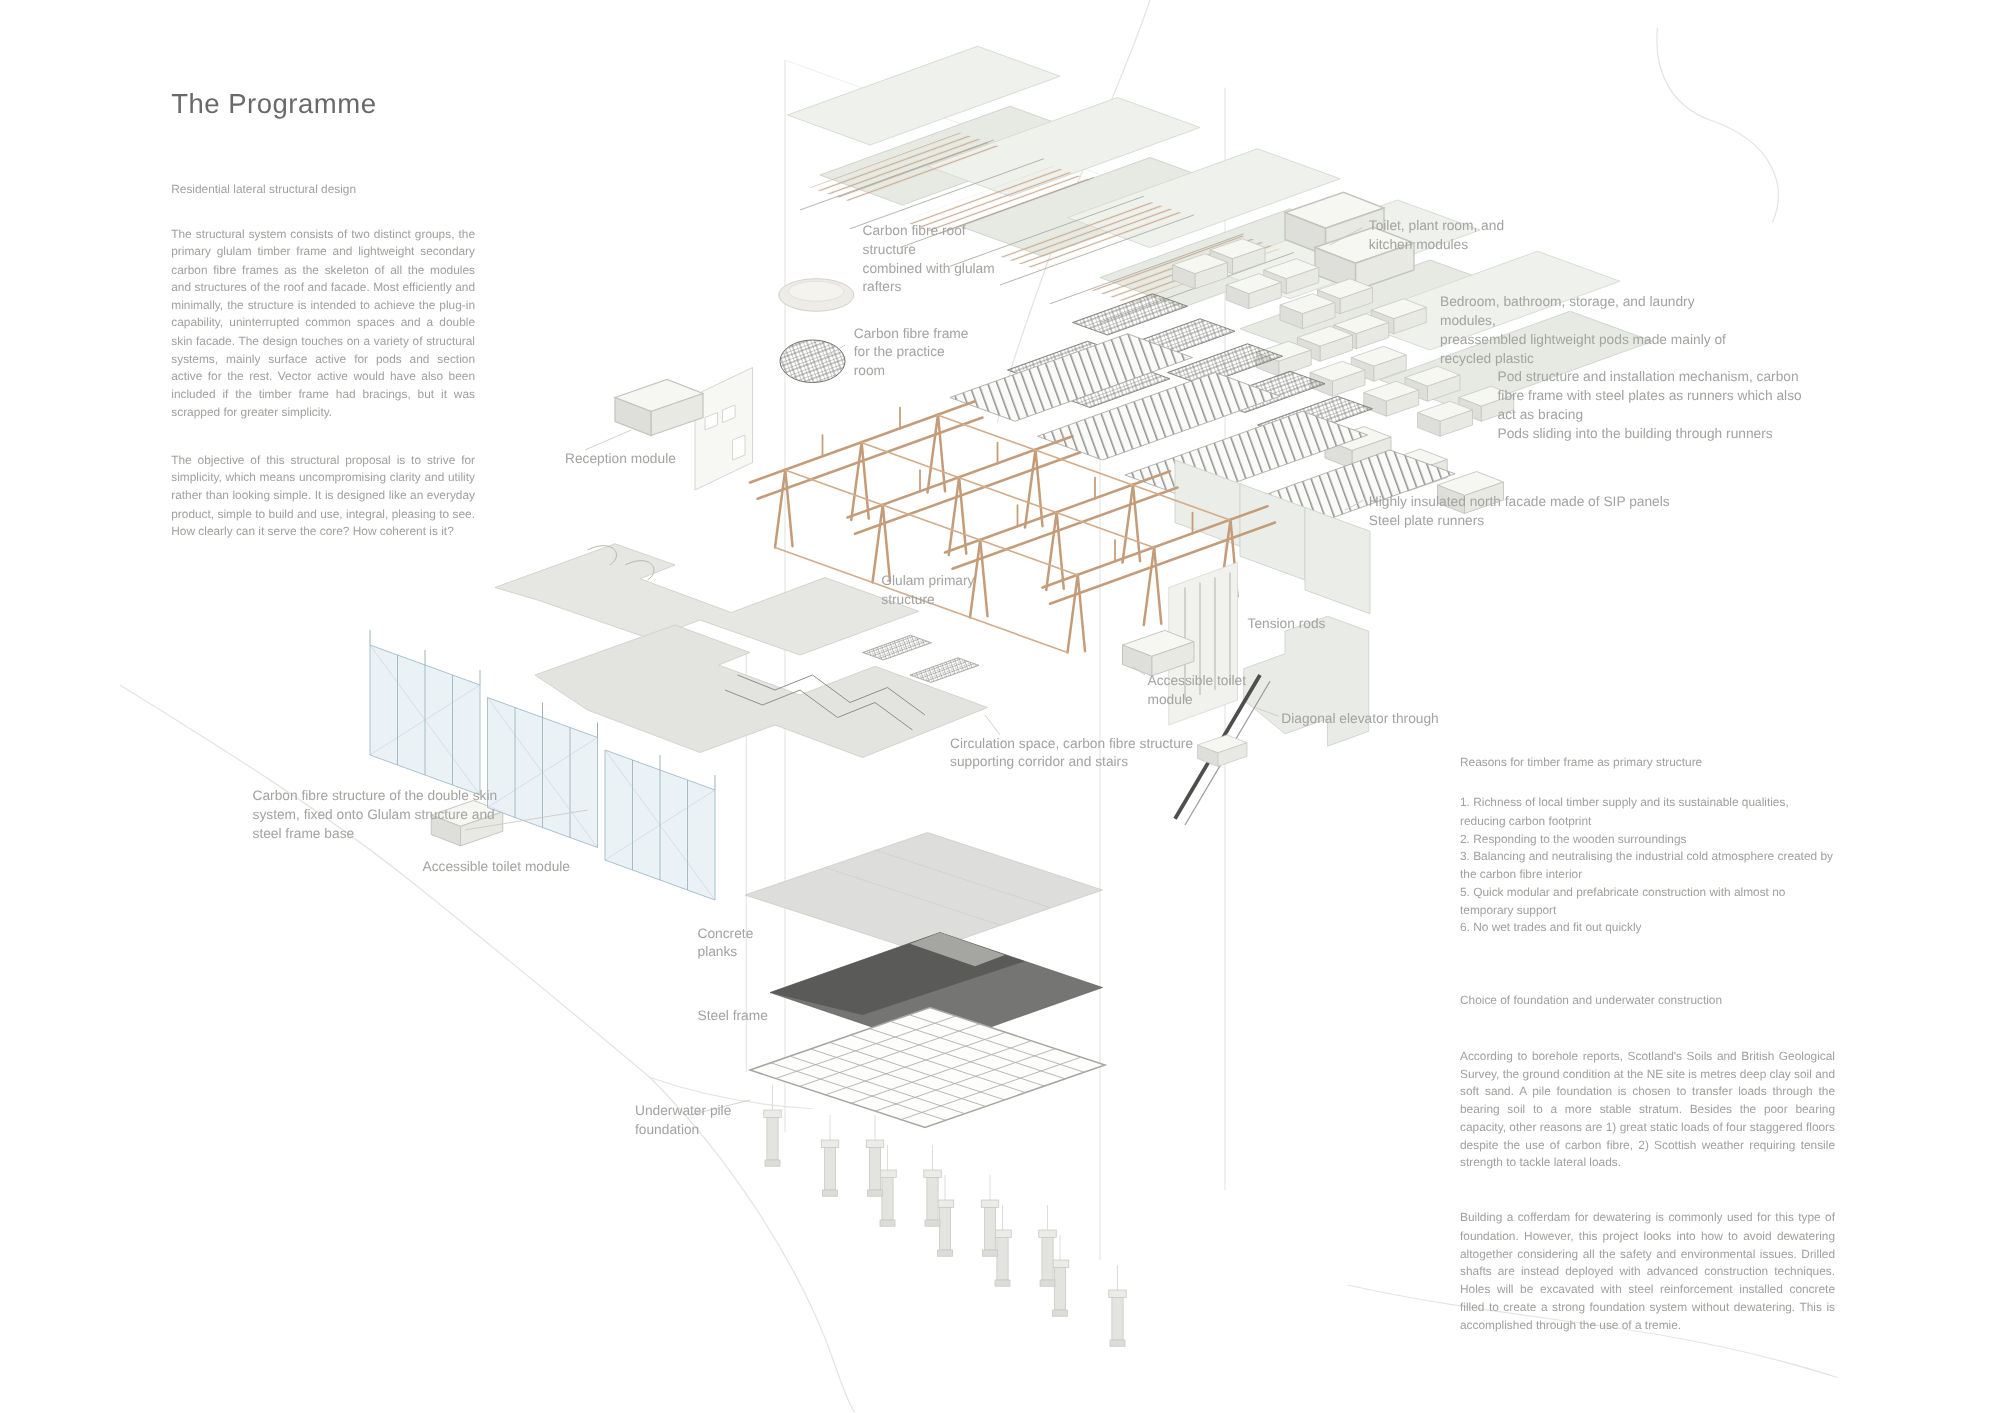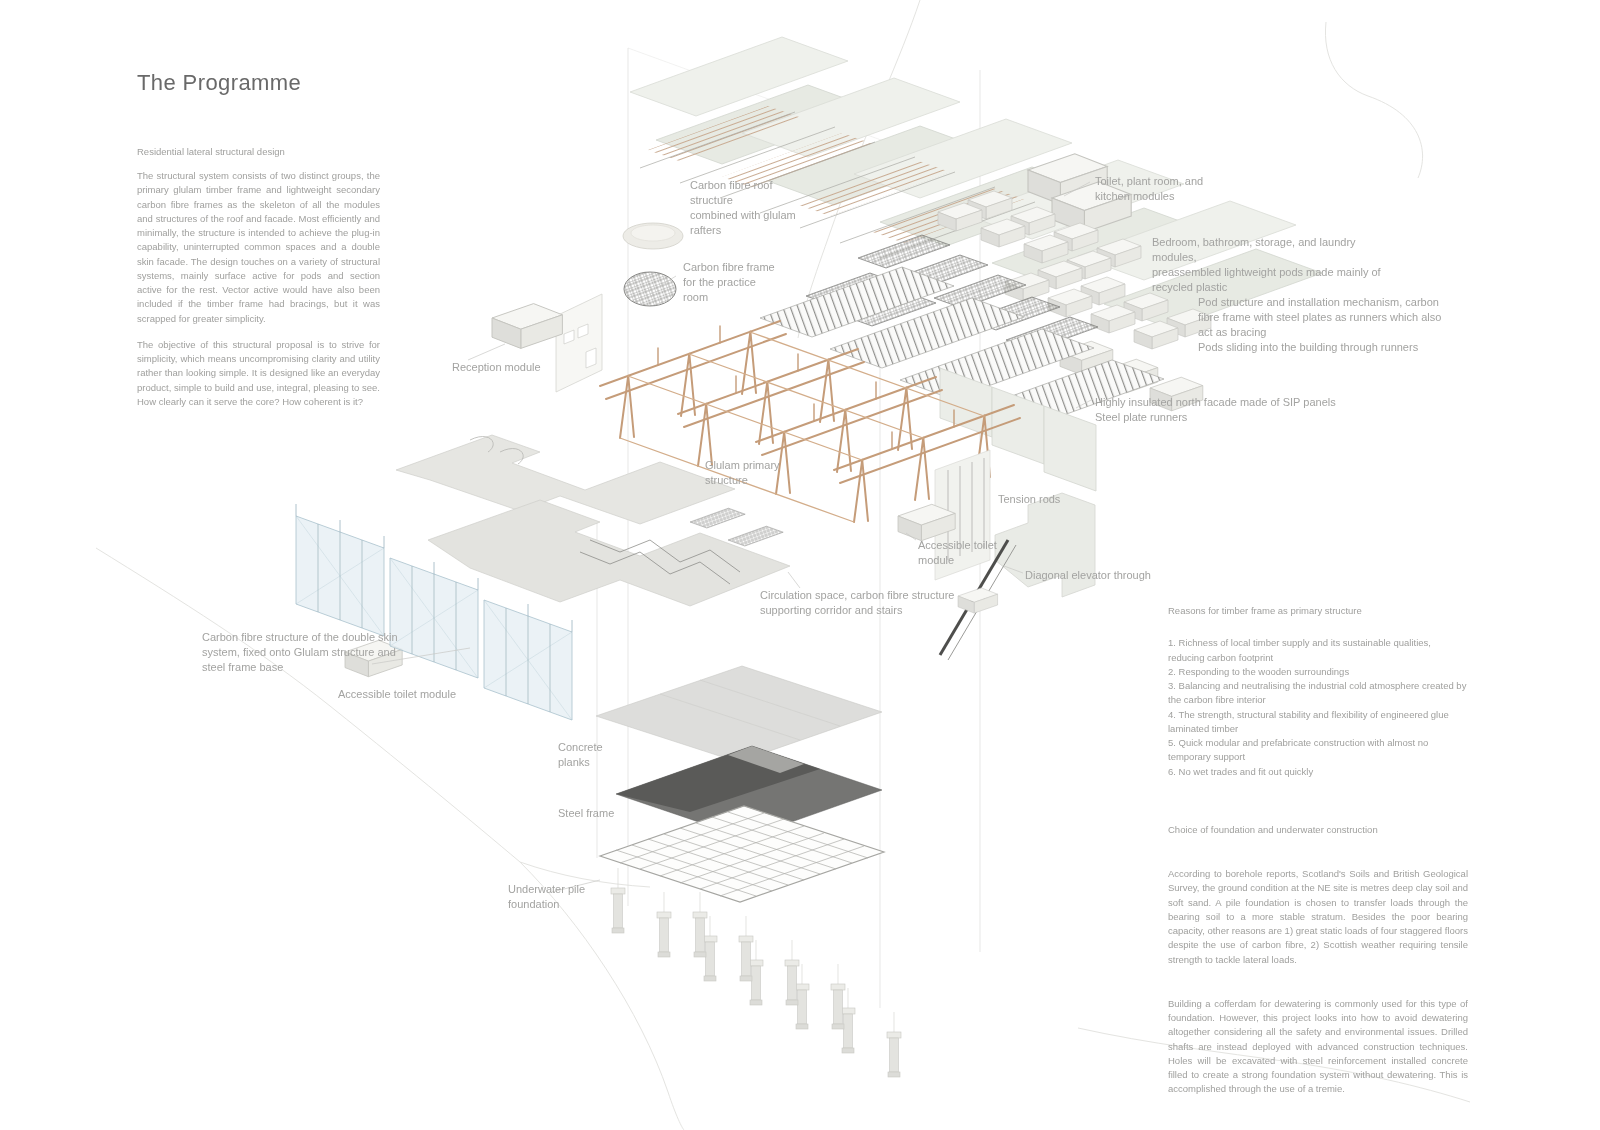--- a/index.html
+++ b/index.html
@@ -2,21 +2,21 @@
 <html><head>
 <meta charset="utf-8">
 <style>
   html,body{margin:0;padding:0;background:#fff;}
   #board{position:relative;width:1600px;height:1130px;background:#ffffff;overflow:hidden;
          font-family:"Liberation Sans","DejaVu Sans",sans-serif;}
   #scene{position:absolute;left:0;top:0;width:1600px;height:1130px;}
   .left-col{position:absolute;left:137px;top:70px;width:243px;color:#9a9a98;}
   .title{font-size:22px;color:#696969;letter-spacing:.4px;}
   .subtitle{font-size:9.5px;margin-top:50px;color:#a0a09e;}
-  .para{font-size:9.5px;line-height:1.5;text-align:justify;margin-top:12px;color:#a0a09e;}
+  .para{font-size:9.5px;line-height:1.5;text-align:justify;margin-top:24px;color:#a0a09e;}
   .right-col{position:absolute;left:1168px;top:604px;width:300px;color:#a0a09e;font-size:9.5px;line-height:1.5;}
   .rc-head{margin-bottom:18px;}
   .rc-list div{margin:0;}
   .rc-block{margin-top:44px;}
   .rc-para{text-align:justify;margin-top:30px;}
   .ann{position:absolute;font-size:11px;line-height:1.35;color:#a3a3a1;white-space:pre-line;}
 </style>
 </head>
 <body>
 
@@ -328,21 +328,20 @@
     <div class="para">The structural system consists of two distinct groups, the primary glulam timber frame and lightweight secondary carbon fibre frames as the skeleton of all the modules and structures of the roof and facade. Most efficiently and minimally, the structure is intended to achieve the plug-in capability, uninterrupted common spaces and a double skin facade. The design touches on a variety of structural systems, mainly surface active for pods and section active for the rest. Vector active would have also been included if the timber frame had bracings, but it was scrapped for greater simplicity.</div>
     <div class="para">The objective of this structural proposal is to strive for simplicity, which means uncompromising clarity and utility rather than looking simple. It is designed like an everyday product, simple to build and use, integral, pleasing to see. How clearly can it serve the core? How coherent is it?</div>
   </div>
 
   <div class="right-col">
     <div class="rc-head">Reasons for timber frame as primary structure</div>
     <div class="rc-list">
       <div>1.  Richness of local timber supply and its sustainable qualities, reducing carbon footprint</div>
       <div>2. Responding to the wooden surroundings</div>
       <div>3. Balancing and neutralising the industrial cold atmosphere created by the carbon fibre interior</div>
-      <div>4. The strength, structural stability and flexibility of engineered glue laminated timber</div>
       <div>5. Quick modular and prefabricate construction with almost no temporary support</div>
       <div>6. No wet trades and fit out quickly</div>
     </div>
     <div class="rc-block">
       <div class="rc-head">Choice of foundation and underwater construction</div>
       <div class="rc-para">According to borehole reports, Scotland's Soils and British Geological Survey, the ground condition at the NE site is metres deep clay soil and soft sand. A pile foundation is chosen to transfer loads through the bearing soil to a more stable stratum. Besides the poor bearing capacity, other reasons are 1) great static loads of four staggered floors despite the use of carbon fibre, 2) Scottish weather requiring tensile strength to tackle lateral loads.</div>
       <div class="rc-para">Building a cofferdam for dewatering is commonly used for this type of foundation. However, this project looks into how to avoid dewatering altogether considering all the safety and environmental issues. Drilled shafts are instead deployed with advanced construction techniques. Holes will be excavated with steel reinforcement installed concrete filled to create a strong foundation system without dewatering. This is accomplished through the use of a tremie.</div>
     </div>
   </div>
 

